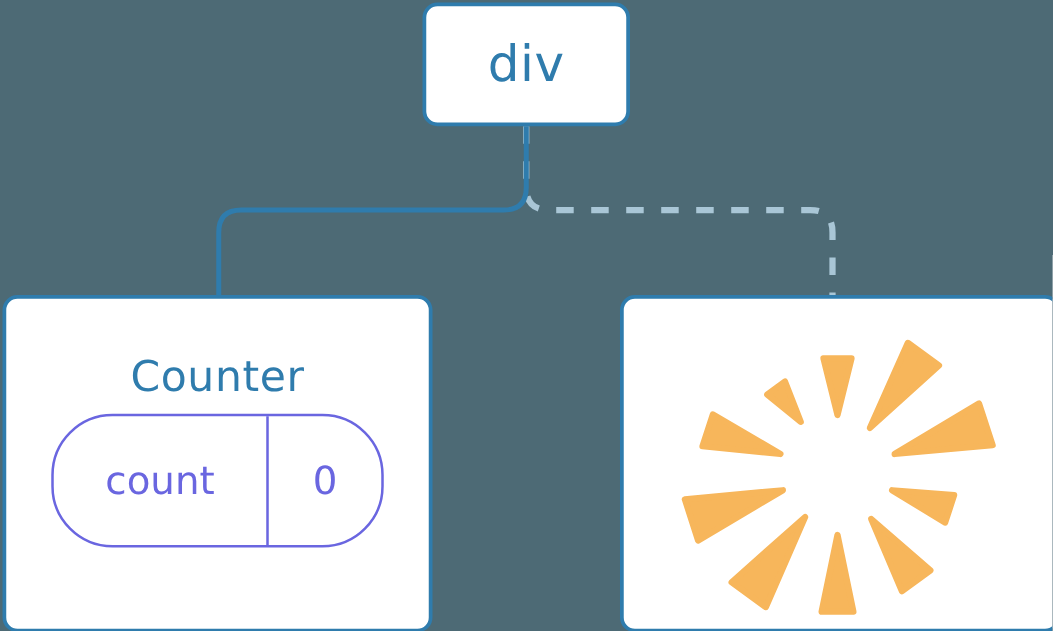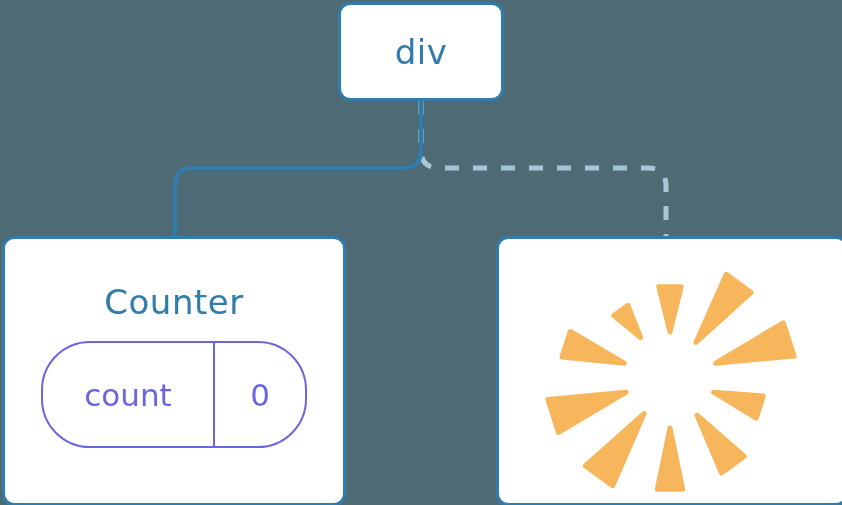--- a/index.html
+++ b/index.html
@@ -39,38 +39,38 @@
     left: 338px;
     top: 2px;
     width: 166px;
     height: 99px;
     display: flex;
     align-items: center;
     justify-content: center;
   }
   .node-title {
     color: #2f7cad;
-    font-size: 34px;
+    font-size: 40px;
     letter-spacing: 0.5px;
     line-height: 1;
   }
   
   #node-counter {
     left: 2px;
     top: 236px;
     width: 344px;
     height: 270px;
     display: flex;
     flex-direction: column;
     align-items: center;
     padding-top: 46px;
   }
   #node-counter .node-title {
     font-size: 34px;
-    margin-bottom: 22px;
+    margin-bottom: 12px;
   }
   .state-pill {
     position: relative;
     width: 266px;
     height: 107px;
     border: 2px solid #6a66e0;
     border-radius: 49px;
     box-sizing: border-box;
     display: flex;
     align-items: stretch;

